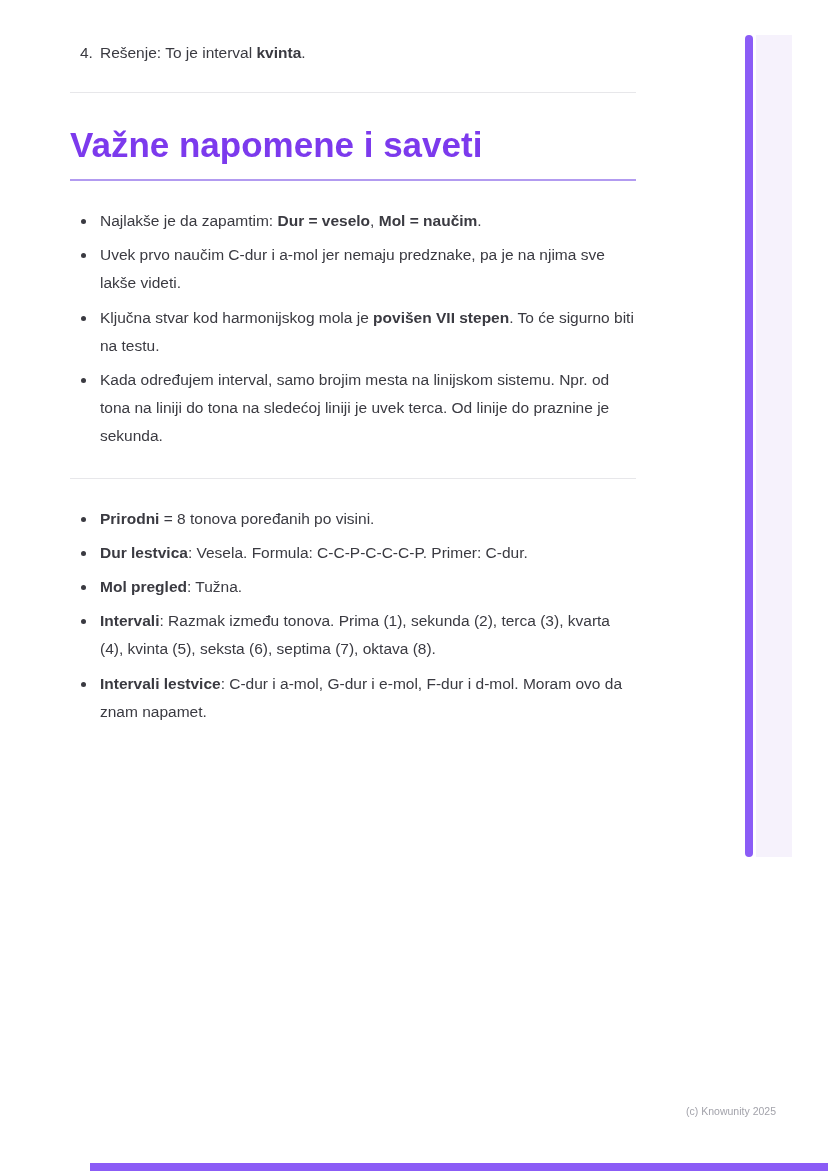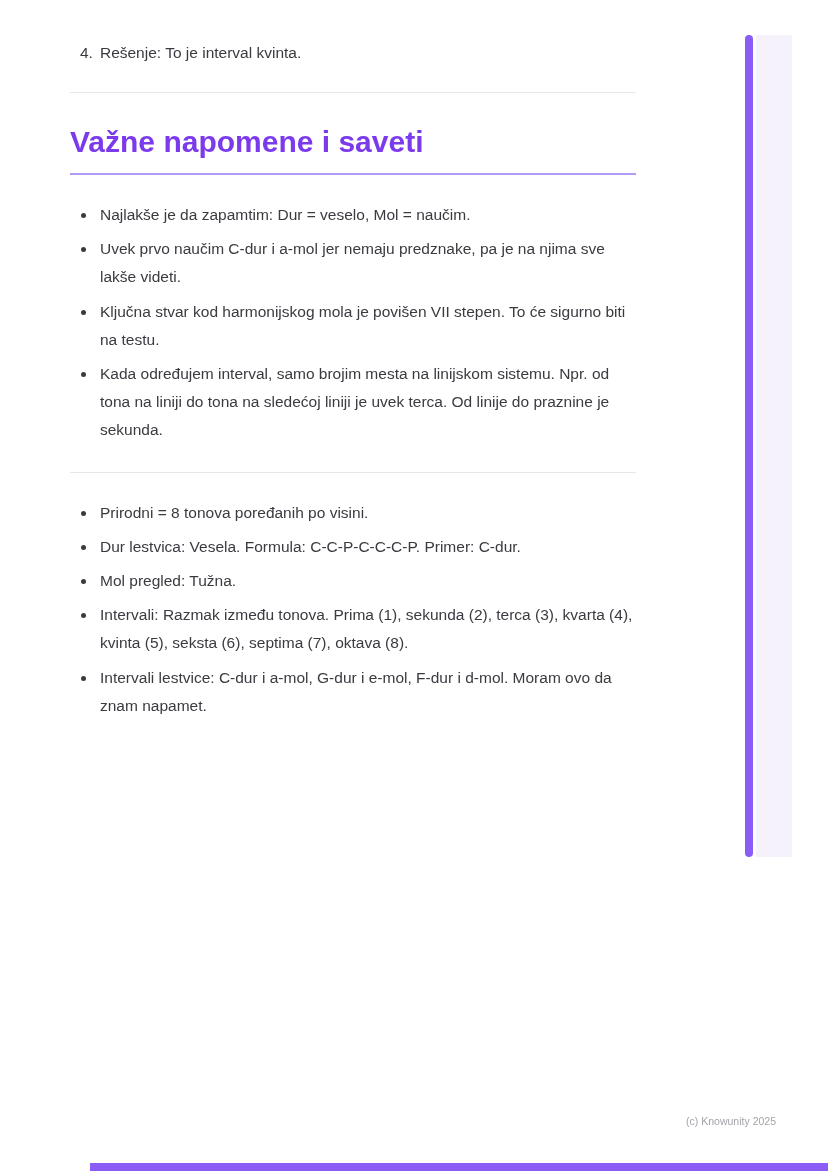--- a/index.html
+++ b/index.html
@@ -28,54 +28,54 @@
   }
   .num{flex:0 0 auto;}
 
   .divider{
     border-top:1px solid var(--divider);
     margin-top:27px;height:0;
   }
 
   h2.section-title{
     margin:31px 0 0;padding:0 0 13px;
-    font-size:30px;line-height:1.2;font-weight:700;
+    font-size:35px;line-height:1.2;font-weight:700;
     color:var(--heading);
     border-bottom:2px solid var(--heading-underline);
   }
 
   ul.bullets{
     margin:26px 0 0;padding:0 0 0 27px;
     list-style:disc;
     font-size:15.5px;line-height:1.82;
   }
   ul.bullets > li{margin-bottom:6px;padding-left:3px;}
 
   ul.sub-bullets{
     list-style:circle;
     margin:5px 0 0;padding:0 0 0 25px;
   }
   ul.sub-bullets > li{margin-bottom:9px;padding-left:3px;}
 
-  strong{font-weight:400;}
+  strong{font-weight:700;}
 
   .scroll-track{
     position:absolute;left:756px;top:35px;width:36px;height:822px;
     background:var(--scrollbar-track);
   }
   .scroll-thumb{
     position:absolute;left:745px;top:35px;width:8px;height:822px;
     background:var(--scrollbar-thumb);border-radius:4px;
   }
   .bottom-bar{
     position:absolute;left:90px;right:0;bottom:0;height:8px;
     background:var(--bottom-bar);
   }
   .footer{
-    position:absolute;right:52px;bottom:44px;
+    position:absolute;right:52px;bottom:54px;
     font-size:10.5px;color:var(--footer-text);
   }
 </style>
 </head>
 <body>
 
 <div class="page">
 
   <div class="content">
 

